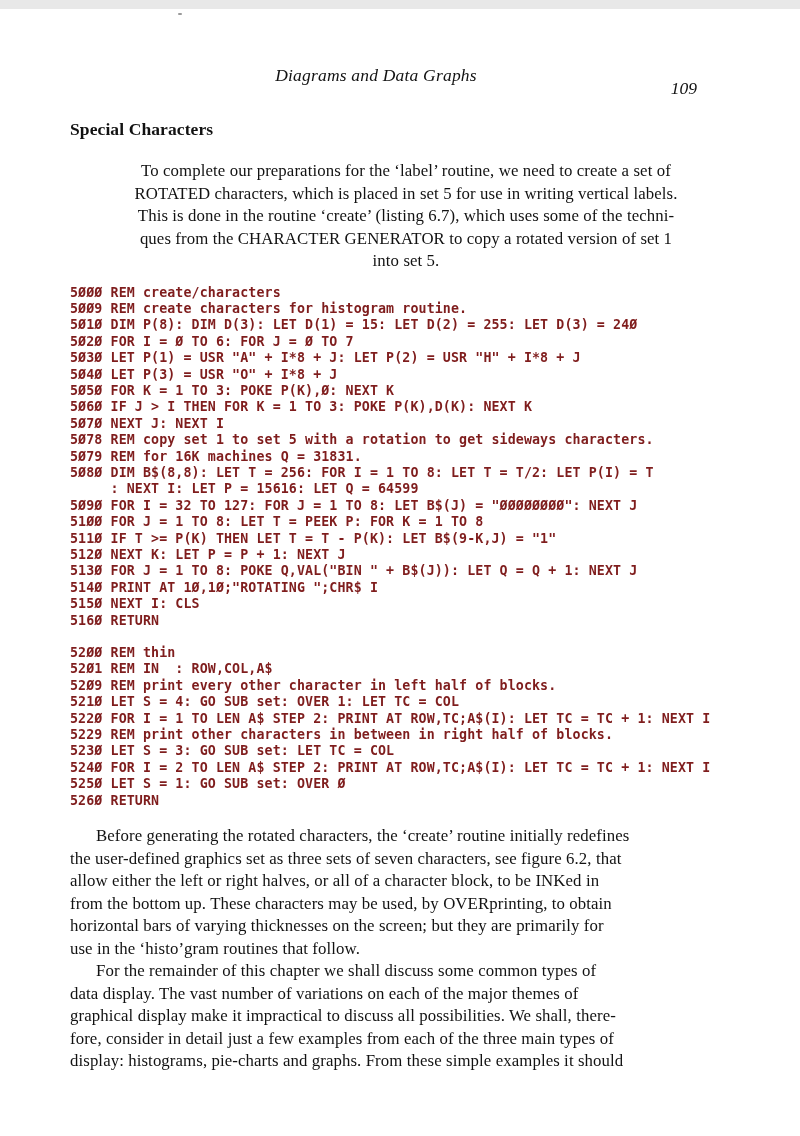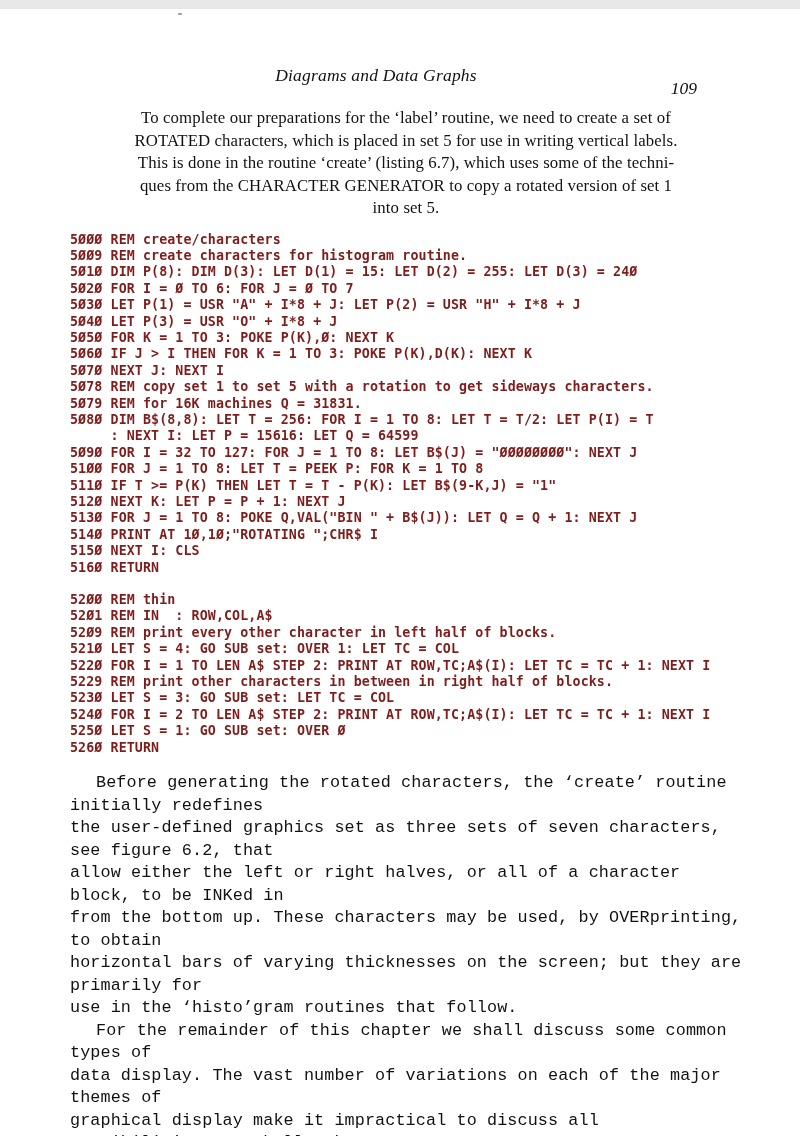--- a/index.html
+++ b/index.html
@@ -59,37 +59,38 @@
     font-family:"DejaVu Sans Mono", monospace;
     font-size:13.3px;
     line-height:16.4px;
     font-weight:bold;
     color:#7f1d1d;
     white-space:pre;
     letter-spacing:0.1px;
   }
   .code-part1 { margin-top:12px; }
   .code-part2 { margin-top:16px; }
-  .body-para { text-indent:26px;font-family:Liberation Mono, monospace; }
+  .body-para { text-indent:26px; }
   .para-rotated { margin-top:16px; }
   .para-remainder { margin-top:0; }
 </style>
 </head>
 <body>
 
 <div class="page">
   <div class="scan-speck"></div>
 
   <div class="content">
 
     <div class="running-header-row">
       <div class="running-title">Diagrams and Data Graphs</div>
       <div class="page-num">109</div>
     </div>
 
+    <div class="section-heading">Special Characters</div>
 
     <div class="para intro-para">To complete our preparations for the ‘label’ routine, we need to create a set of
 ROTATED characters, which is placed in set 5 for use in writing vertical labels.
 This is done in the routine ‘create’ (listing 6.7), which uses some of the techni-
 ques from the CHARACTER GENERATOR to copy a rotated version of set 1
 into set 5.</div>
 
 
     <div class="code code-part1">5ØØØ REM create/characters
 5ØØ9 REM create characters for histogram routine.

